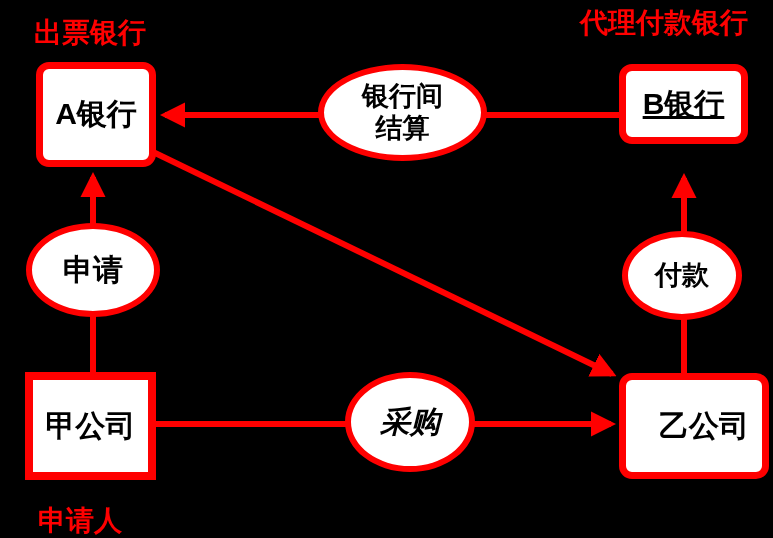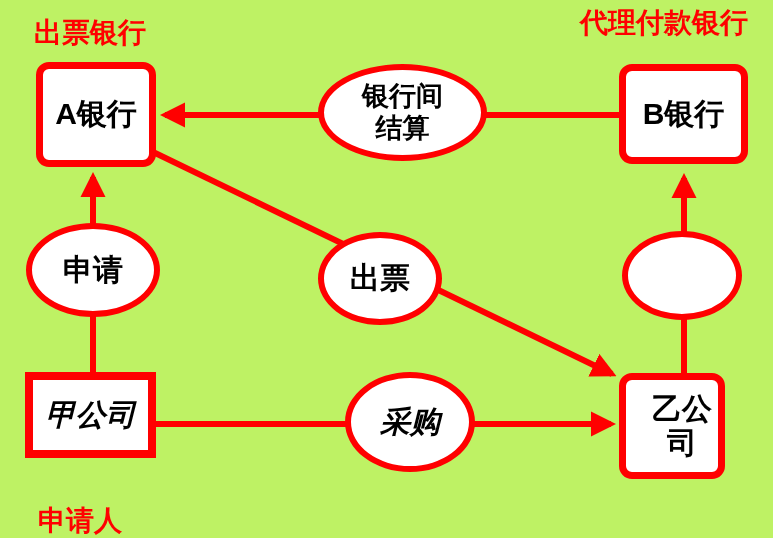--- a/index.html
+++ b/index.html
@@ -3,21 +3,21 @@
 <meta charset="utf-8">
 <style>
   * { margin: 0; padding: 0; box-sizing: border-box; }
   html, body { background: #ffffff; }
   body { font-family: "Liberation Sans", "DejaVu Sans", sans-serif; }
 
   .canvas {
     position: relative;
     width: 773px;
     height: 538px;
-    background: #bef264;
+    background: #000000;
     overflow: hidden;
   }
 
   .connectors {
     position: absolute;
     left: 0; top: 0;
     width: 773px; height: 538px;
     z-index: 1;
   }
 
@@ -45,23 +45,23 @@
     position: absolute;
     z-index: 3;
     color: #ff0000;
     font-weight: bold;
     font-size: 28px;
     white-space: nowrap;
   }
 
   
   #bank-a        { left: 36px;  top: 62px;  width: 120px; height: 105px; }
-  #bank-b        { left: 619px; top: 64px;  width: 129px; height: 100px; }
-  #company-jia   { left: 25px;  top: 372px; width: 131px; height: 86px; font-style: italic; }
-  #company-yi    { left: 619px; top: 373px; width: 106px; height: 106px; padding-left: 20px; }
+  #bank-b        { left: 619px; top: 64px;  width: 129px; height: 80px; text-decoration: underline; }
+  #company-jia   { left: 25px;  top: 372px; width: 131px; height: 108px; }
+  #company-yi    { left: 619px; top: 373px; width: 150px; height: 106px; padding-left: 20px; }
 
   #ell-settle    { left: 318px; top: 64px;  width: 169px; height: 97px; }
   #ell-apply     { left: 26px;  top: 223px; width: 134px; height: 94px; }
   #ell-issue     { left: 318px; top: 232px; width: 124px; height: 93px; }
   #ell-present   { left: 622px; top: 231px; width: 120px; height: 89px; }
   #ell-purchase  { left: 345px; top: 372px; width: 130px; height: 100px; font-style: italic; }
 
   
   #cap-bank-a    { left: 34px;  top: 14px; }
   #cap-bank-b    { left: 580px; top: 4px; }
@@ -103,22 +103,20 @@
     <span>乙公司</span>
   </div>
 
   <div class="node ellipse two-line" id="ell-settle">
     <span>银行间</span>
     <span>结算</span>
   </div>
   <div class="node ellipse" id="ell-apply">
     <span>申请</span>
   </div>
-  <div class="node ellipse" id="ell-issue">
-    <span>出票</span>
-  </div>
   <div class="node ellipse two-line" id="ell-present">
+    <span>付款</span>
   </div>
   <div class="node ellipse" id="ell-purchase">
     <span>采购</span>
   </div>
 
 </div>
 
 </body></html>

